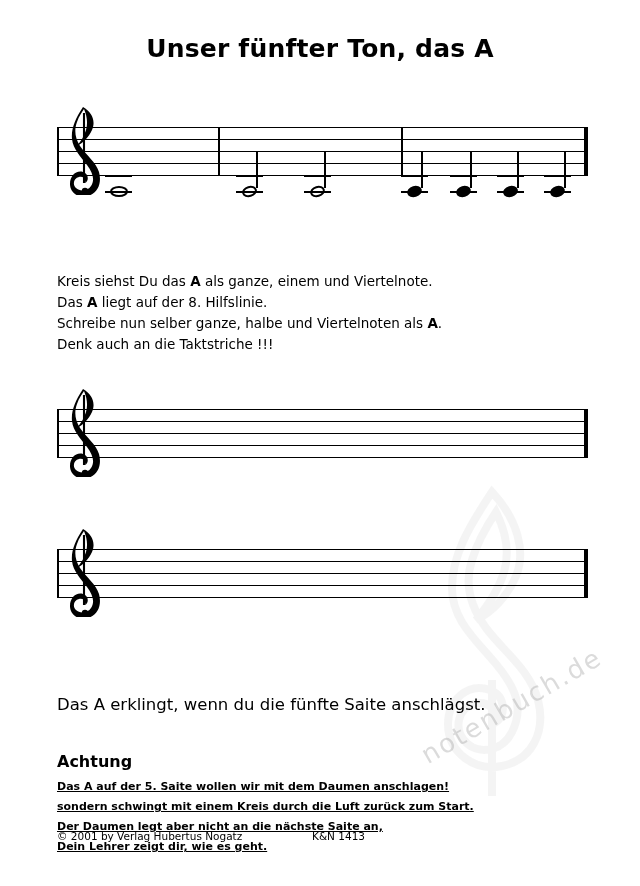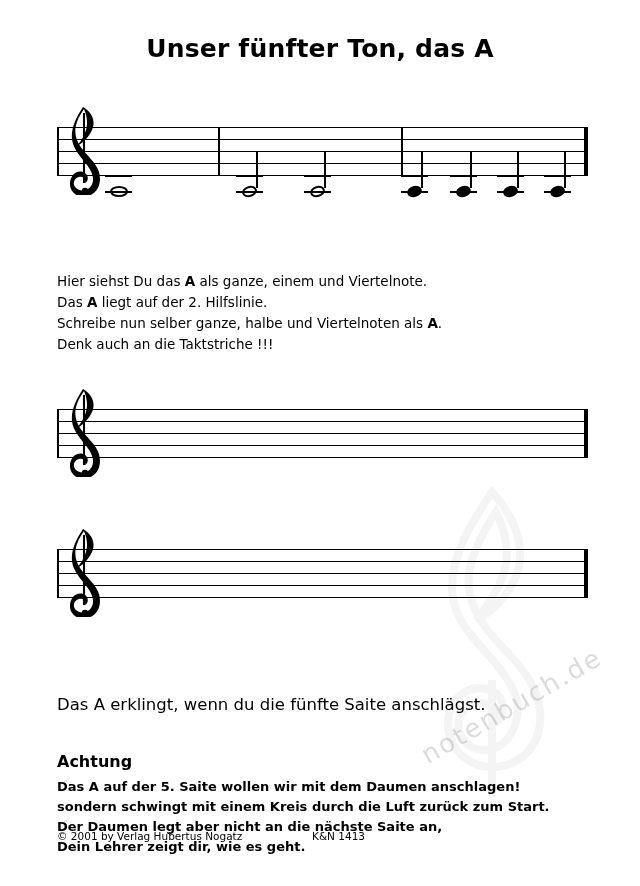--- a/index.html
+++ b/index.html
@@ -162,23 +162,24 @@
   .achtung-head {
     margin-left: 57px;
     margin-top: 38px;
     font-size: 16px;
     font-weight: bold;
   }
   .achtung-body {
     margin-left: 57px;
     margin-top: 6px;
     width: 540px;
-    font-size: 13px;
+    font-size: 11px;
     line-height: 20px;
     font-weight: bold;
+    text-decoration: underline;
   }
 
   
   .footer {
     position: absolute;
     left: 57px;
     right: 40px;
     bottom: 15px;
     font-size: 10.5px;
     display: flex;
@@ -262,22 +263,22 @@
     </div>
     <div class="note" style="left:493px; top:71px;">
       <div class="ledger" style="top:-11px;"></div>
       <div class="ledger" style="top:5px;"></div>
       <div class="notehead-filled"></div>
       <div class="stem"></div>
     </div>
   </div>
 
   <div class="para para-1">
-    <div><span>Hier siehst Du das </span><span class="bold">A</span><span> als ganze, einem und Viertelnote.</span></div>
-    <div><span>Das </span><span class="bold">A</span><span> liegt auf der 2. Hilfslinie.</span></div>
+    <div><span>Kreis siehst Du das </span><span class="bold">A</span><span> als ganze, einem und Viertelnote.</span></div>
+    <div><span>Das </span><span class="bold">A</span><span> liegt auf der 8. Hilfslinie.</span></div>
     <div><span>Schreibe nun selber ganze, halbe und Viertelnoten als </span><span class="bold">A</span><span>.</span></div>
     <div><span>Denk auch an die Taktstriche !!!</span></div>
   </div>
 
   <div class="stave-wrap stave-2">
     <div class="stave-lines">
       <div class="ln l1"></div>
         <div class="ln l2"></div>
         <div class="ln l3"></div>
       <div class="ln l4"></div>

